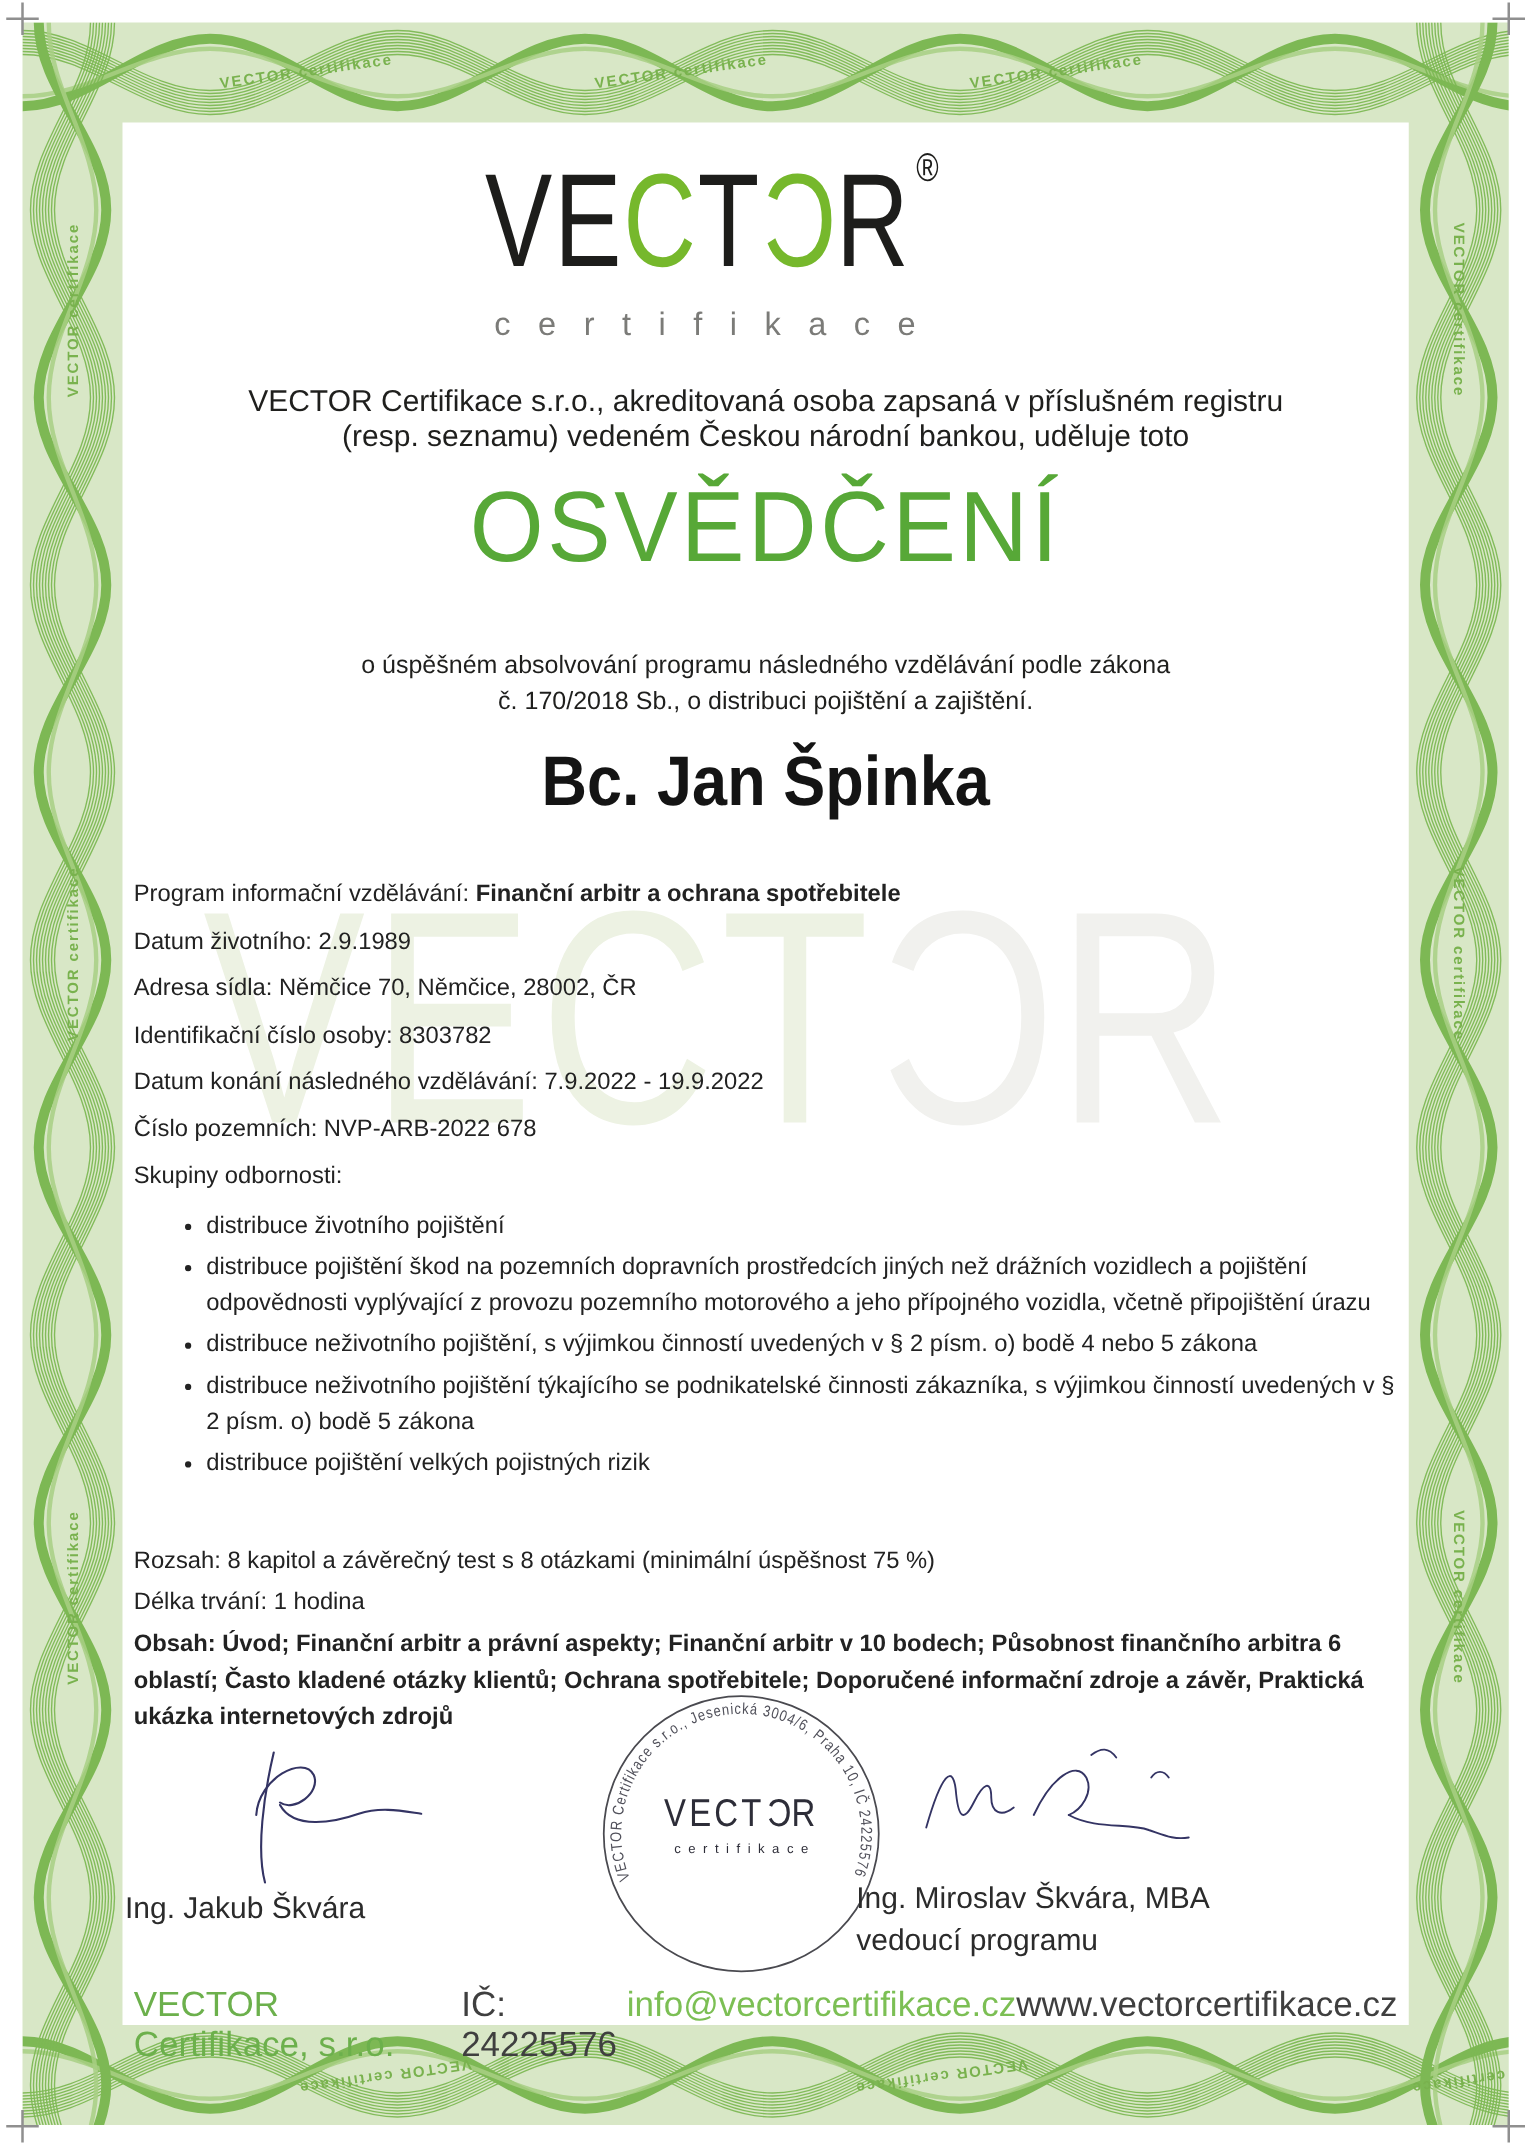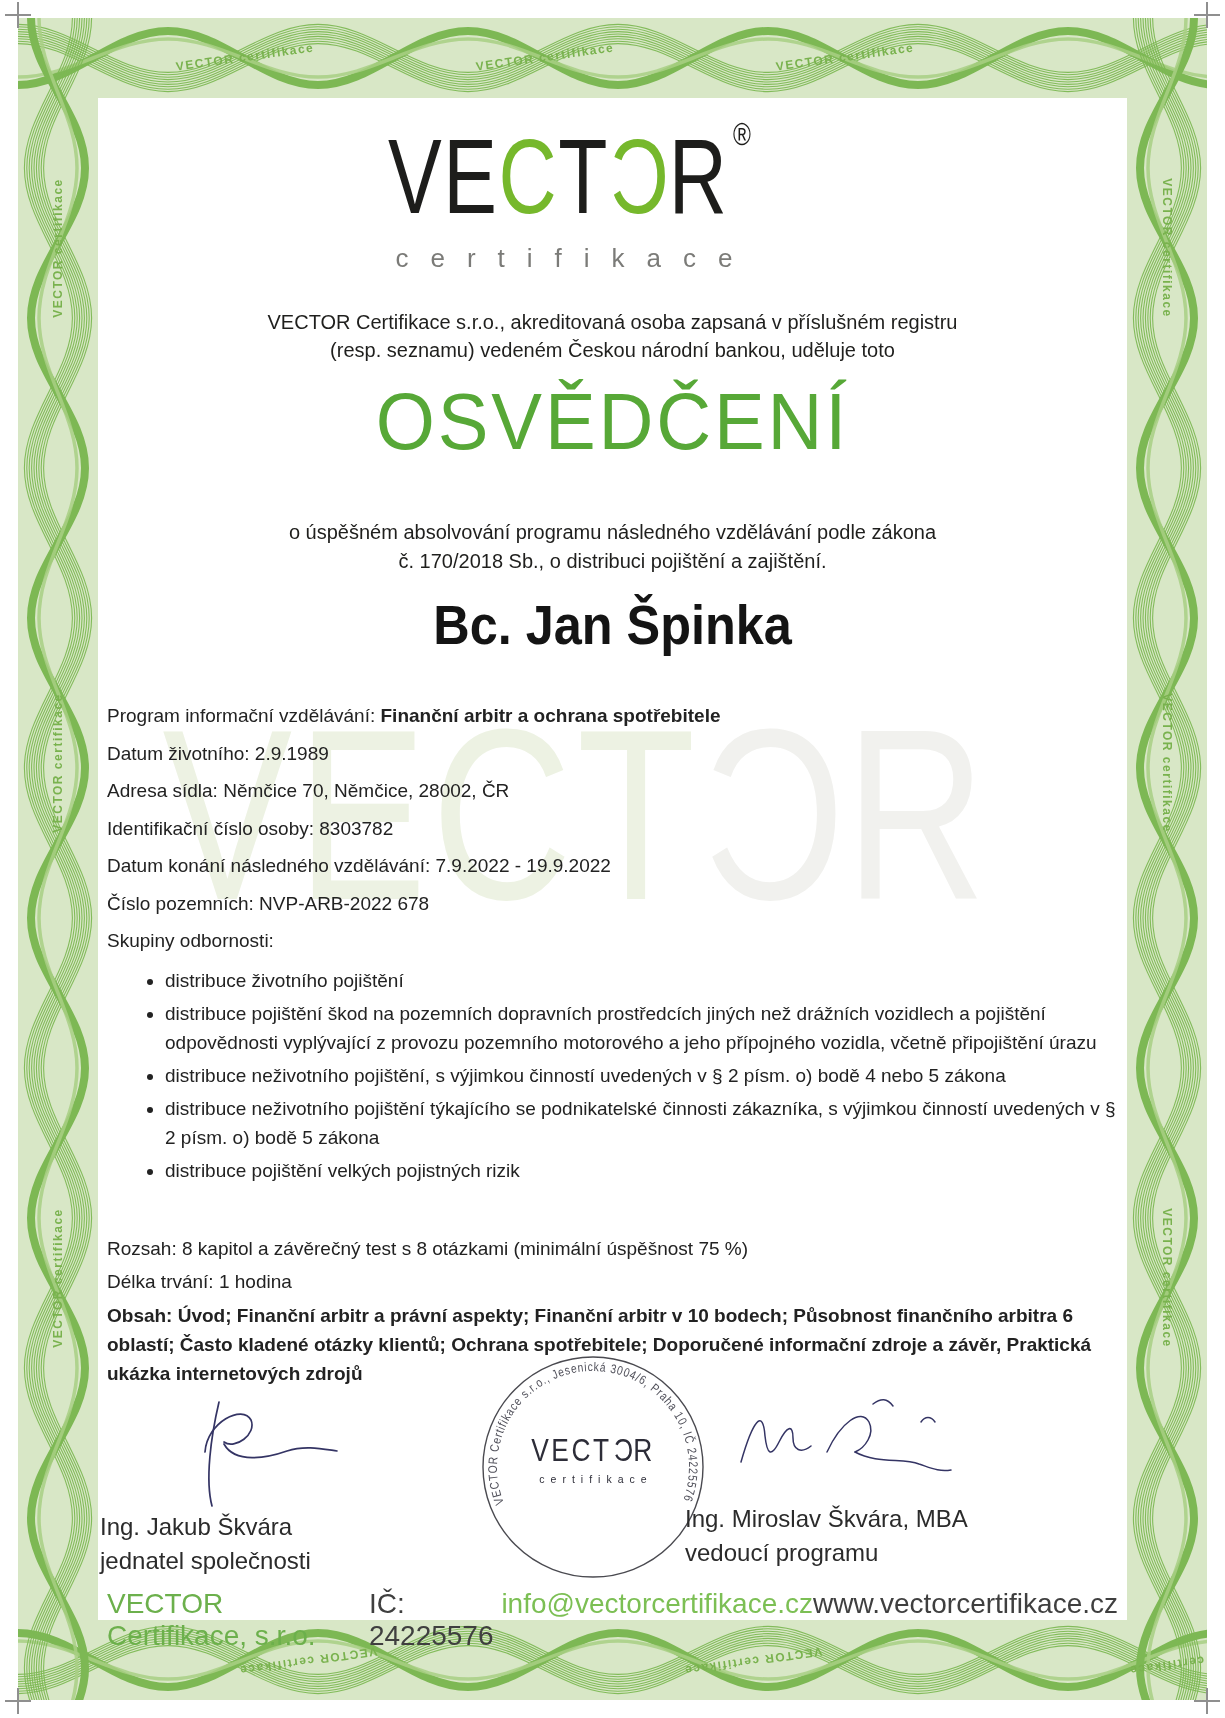--- a/index.html
+++ b/index.html
@@ -37,21 +37,21 @@
   .logo-block{position:absolute;left:0;right:86px;top:118px;text-align:center;line-height:1;}
   .logo-main{display:block;font-size:106px;letter-spacing:2px;color:#1d1d1b;
     transform:scaleX(0.76);line-height:1;}
   .logo-main .g{color:#76b82c;}
   .flip{display:inline-block;transform:scaleX(-1);}
   .reg{font-size:32px;vertical-align:68px;letter-spacing:0;margin-left:6px;color:#1d1d1b;}
   .logo-sub{display:block;margin-top:16px;font-size:26px;color:#7b7b78;
     letter-spacing:22px;text-indent:11px;}
 
   .intro{position:absolute;left:98px;right:98px;top:308px;text-align:center;
-    font-size:20px;line-height:28px;color:#1f1f1d;}
+    font-size:24px;line-height:28px;color:#1f1f1d;}
 
   .cert-title{position:absolute;left:0;right:0;top:378px;text-align:center;
     font-size:80px;line-height:1.1;color:#57a837;letter-spacing:3px;transform:scaleX(0.95);}
 
   .subline{position:absolute;left:98px;right:98px;top:518px;text-align:center;
     font-size:20px;line-height:29px;color:#1f1f1d;}
 
   .recipient{position:absolute;left:0;right:0;top:592px;text-align:center;
     font-size:56px;font-weight:bold;color:#141414;transform:scaleX(0.9);letter-spacing:0;}
 
@@ -238,21 +238,20 @@
 
   <div class="sig sig-left">
     <svg width="220" height="112" viewBox="0 0 220 112">
       <g fill="none" stroke="#343464" stroke-width="1.7" stroke-linecap="round">
         <path d="M64,6 C56,40 50,84 57,110"></path>
         <path d="M50,56 C52,26 88,8 96,24 C102,38 80,54 69,46"></path>
         <path d="M69,48 C80,68 112,62 132,55 C150,49 168,53 182,55"></path>
       </g>
     </svg>
     <div class="sig-name">Ing. Jakub Škvára</div>
-    <div class="sig-role">jednatel společnosti</div>
   </div>
   <div class="sig sig-right">
     <svg width="250" height="104" viewBox="0 0 250 104">
       <g fill="none" stroke="#343464" stroke-width="1.5" stroke-linecap="round">
         <path d="M16,66 C28,24 38,12 40,40 C42,58 46,62 54,46 C62,30 68,28 68,42 C68,54 76,58 86,50"></path>
         <path d="M102,56 C116,26 136,12 144,26 C150,38 140,52 130,56"></path>
         <path d="M148,8 C156,2 162,2 168,10"></path>
         <path d="M130,56 C152,68 178,62 194,68 C206,72 214,76 226,74"></path>
         <path d="M196,26 C200,20 206,20 210,26"></path>
       </g>

